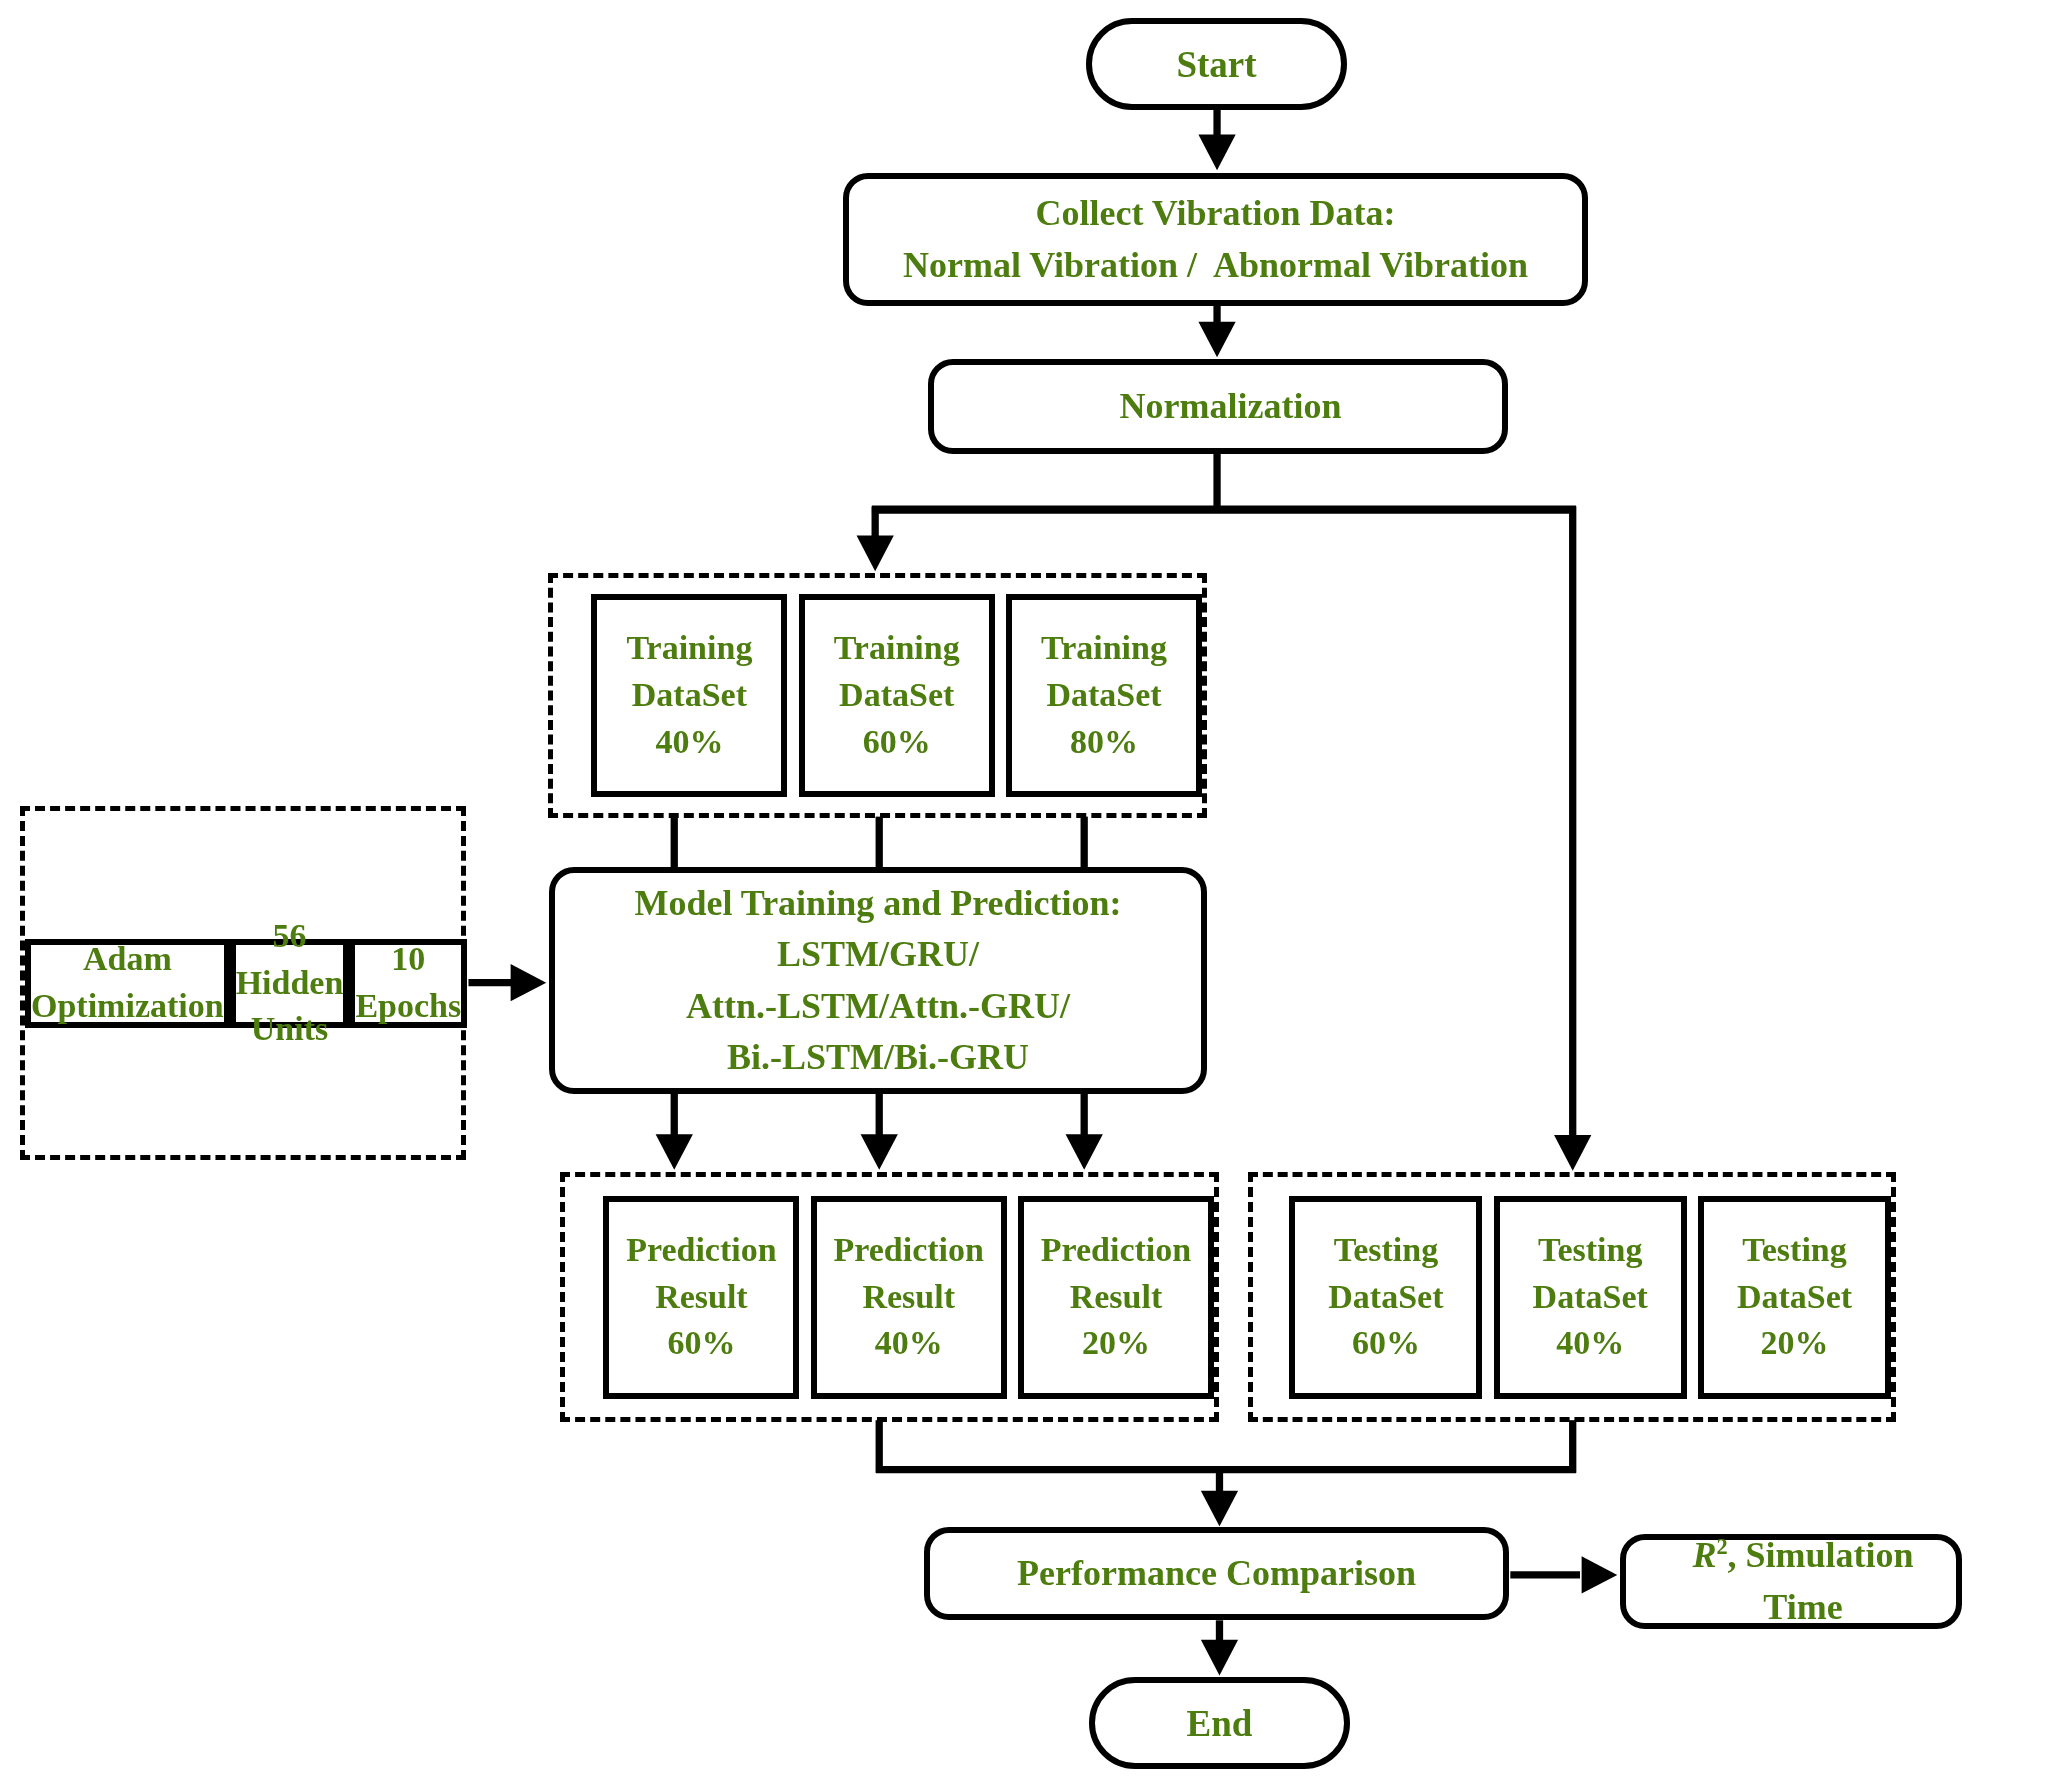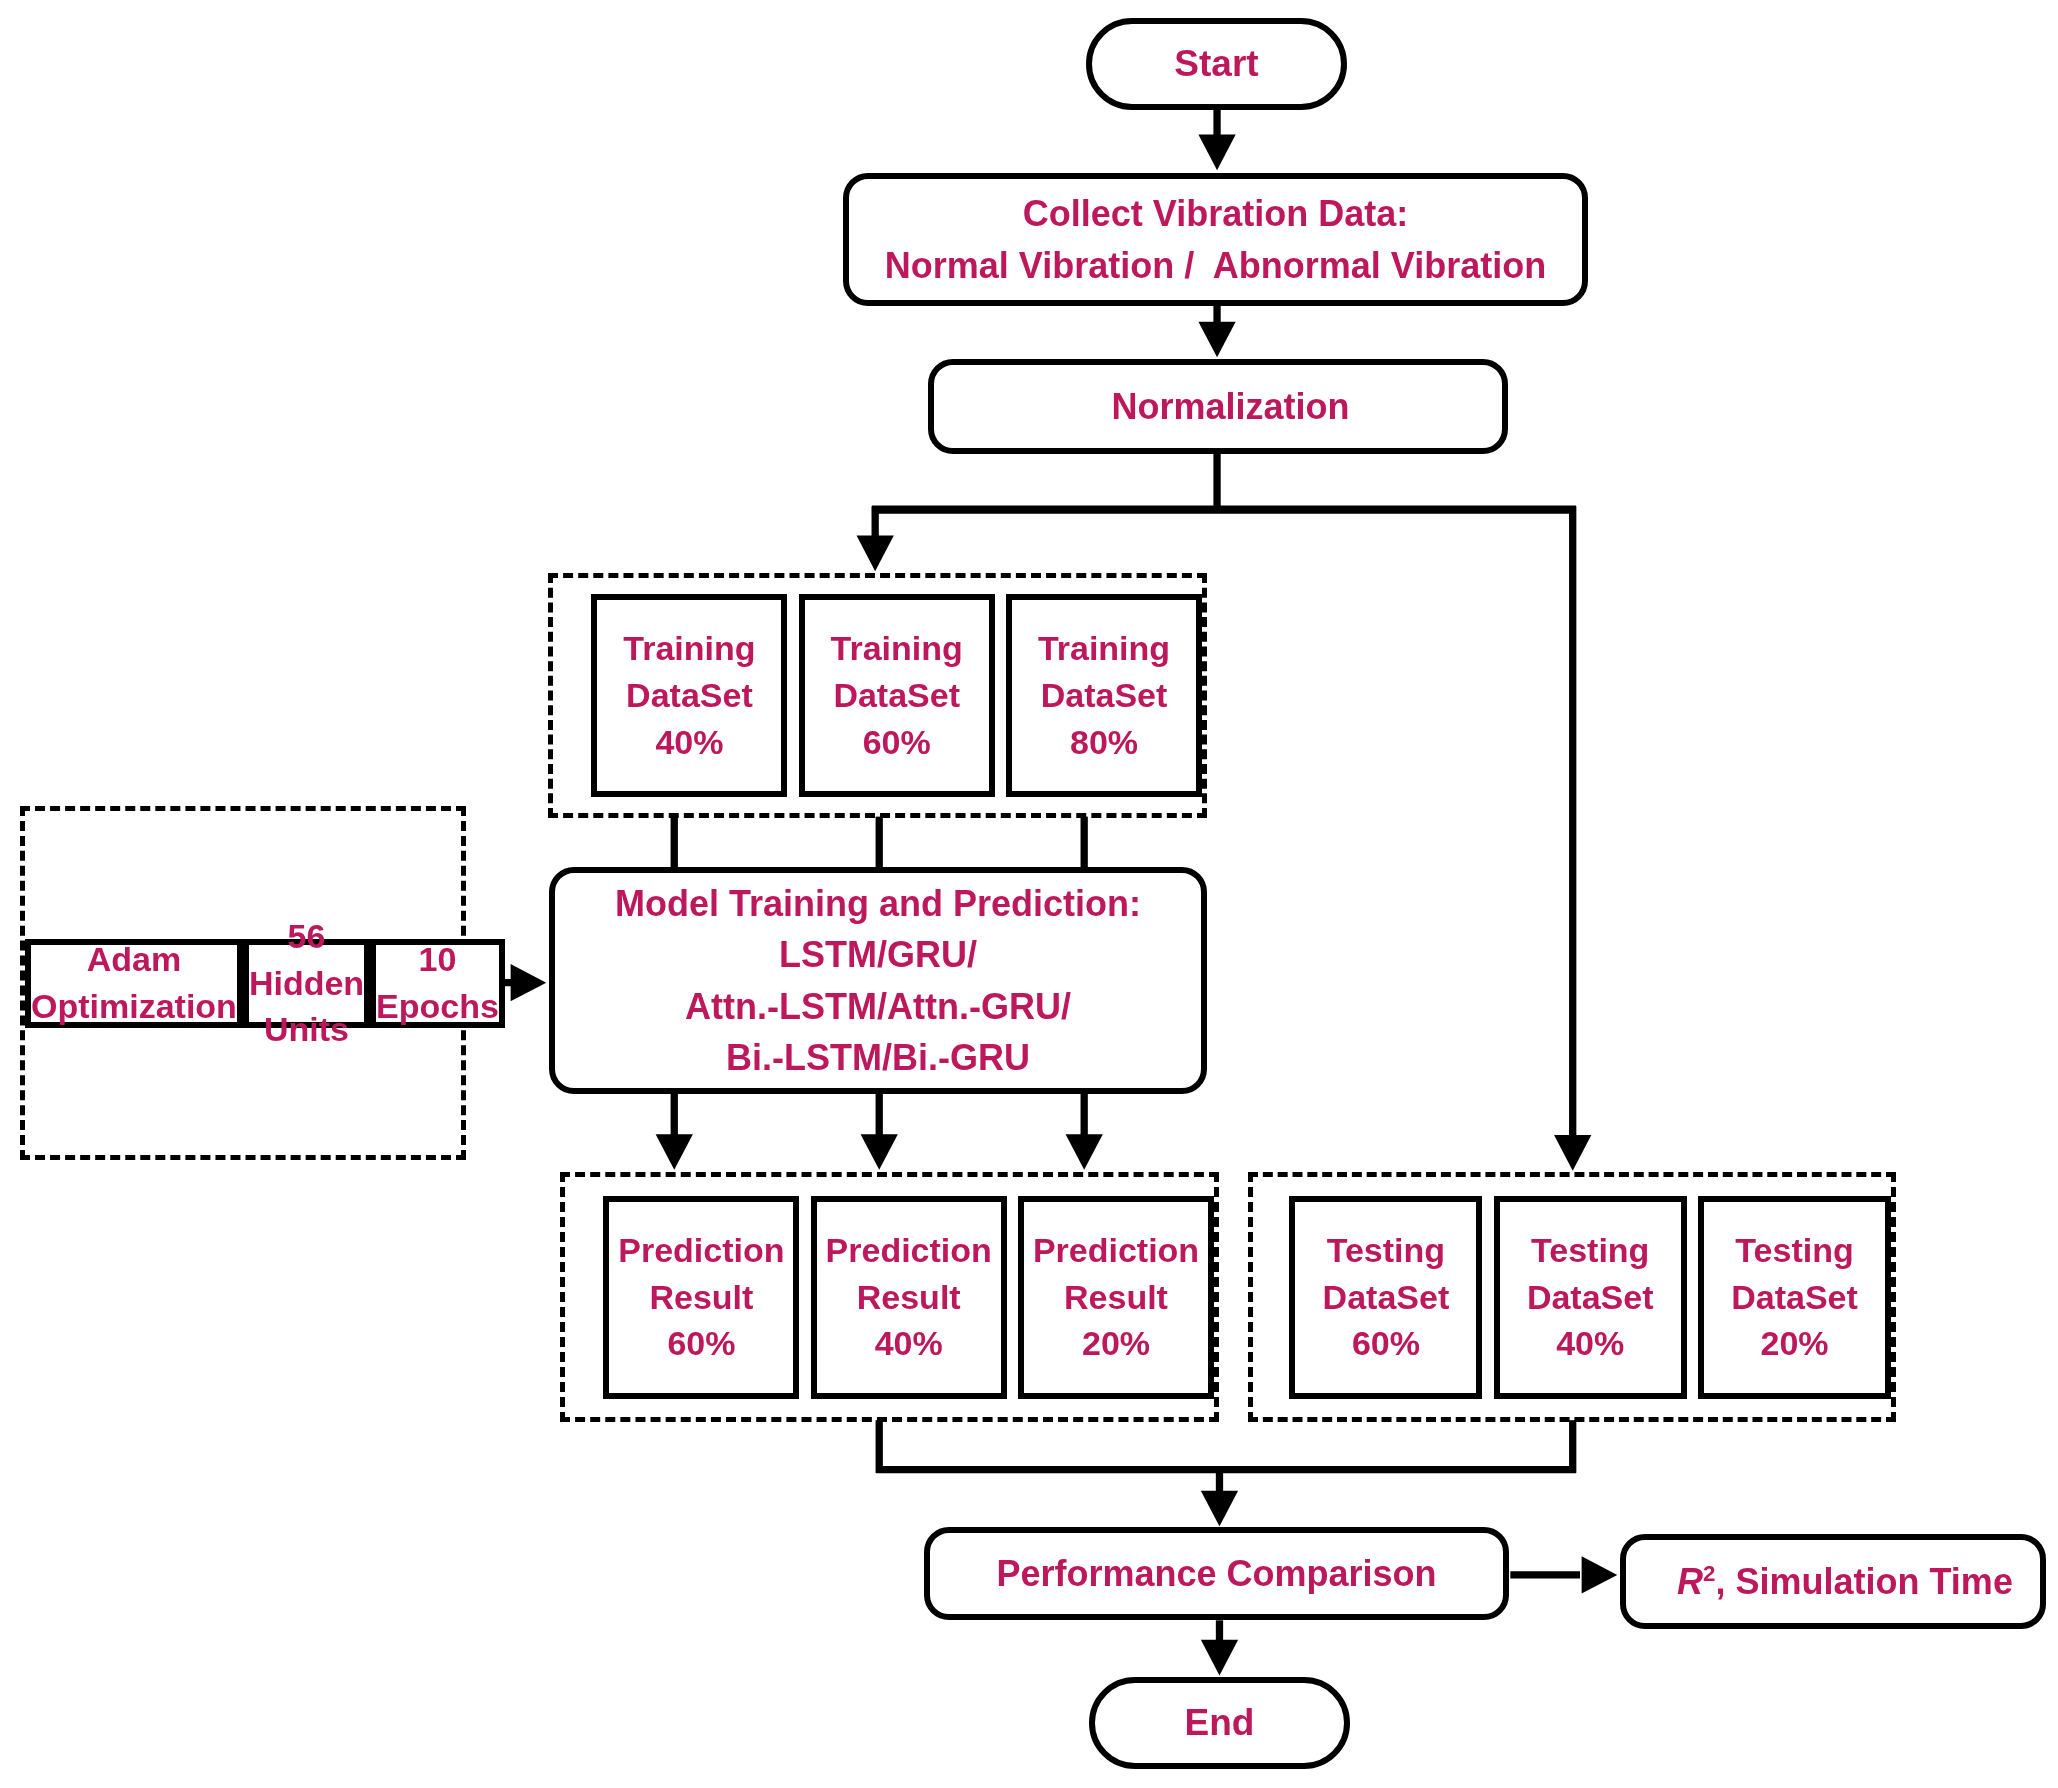--- a/index.html
+++ b/index.html
@@ -5,23 +5,23 @@
   html, body {
     margin: 0;
     padding: 0;
     background: #ffffff;
   }
   .canvas {
     position: relative;
     width: 2059px;
     height: 1788px;
     background: #ffffff;
-    font-family: Liberation Sans, sans-serif;
+    font-family: Liberation Serif, serif;
     font-weight: 700;
-    color: #be185d;
+    color: #4d7c0f;
   }
   .connectors {
     position: absolute;
     left: 0;
     top: 0;
     pointer-events: none;
   }
   .node {
     position: absolute;
     box-sizing: border-box;
@@ -219,21 +219,21 @@
       <span>Testing</span>
       <span>DataSet</span>
       <span>20%</span>
     </div>
   </div>
 
   <div class="node process" style="left:924px; top:1527px; width:585px; height:93px;">
     <span>Performance Comparison</span>
   </div>
 
-  <div class="node process" style="left:1620px; top:1534px; width:426px; height:95px;padding-left:24px;">
+  <div class="node process" style="left:1620px; top:1534px; width:342px; height:95px;padding-left:24px;">
     <span><i>R</i><sup>2</sup><span class="prewrap">, Simulation Time</span></span>
   </div>
 
   <div class="node terminator" style="left:1089px; top:1677px; width:261px; height:92px;">
     <span>End</span>
   </div>
 
 </div>
 
 

